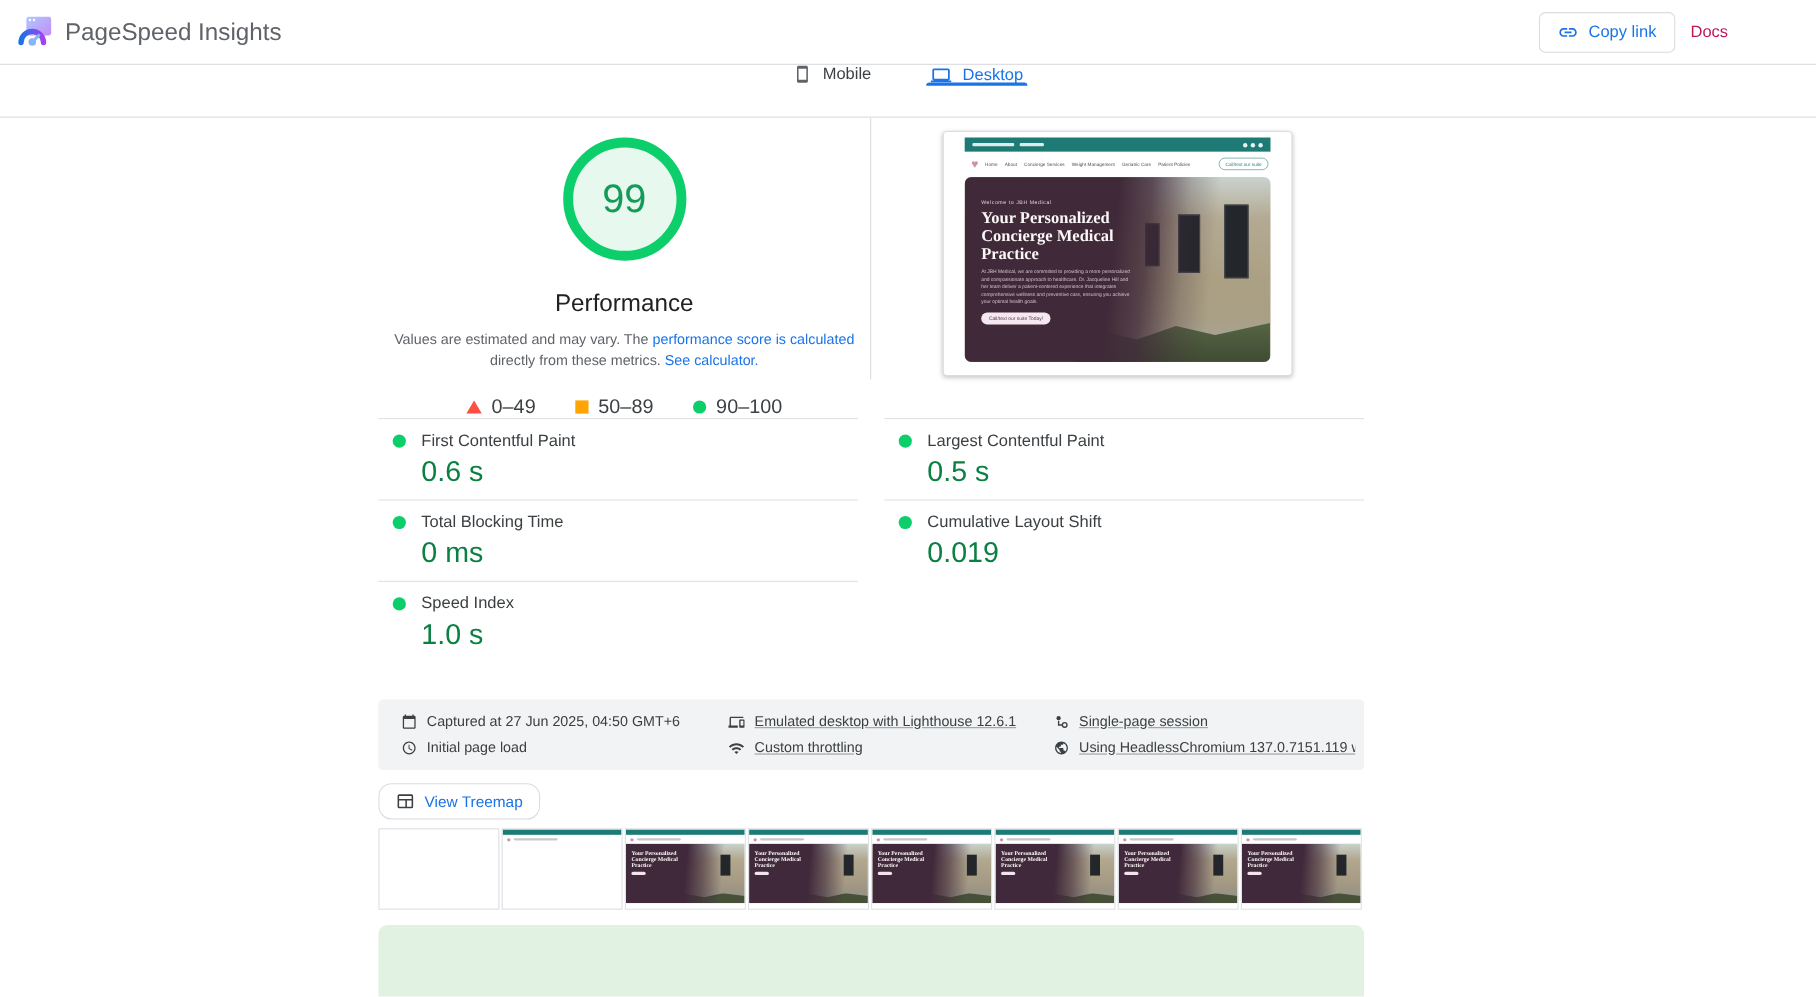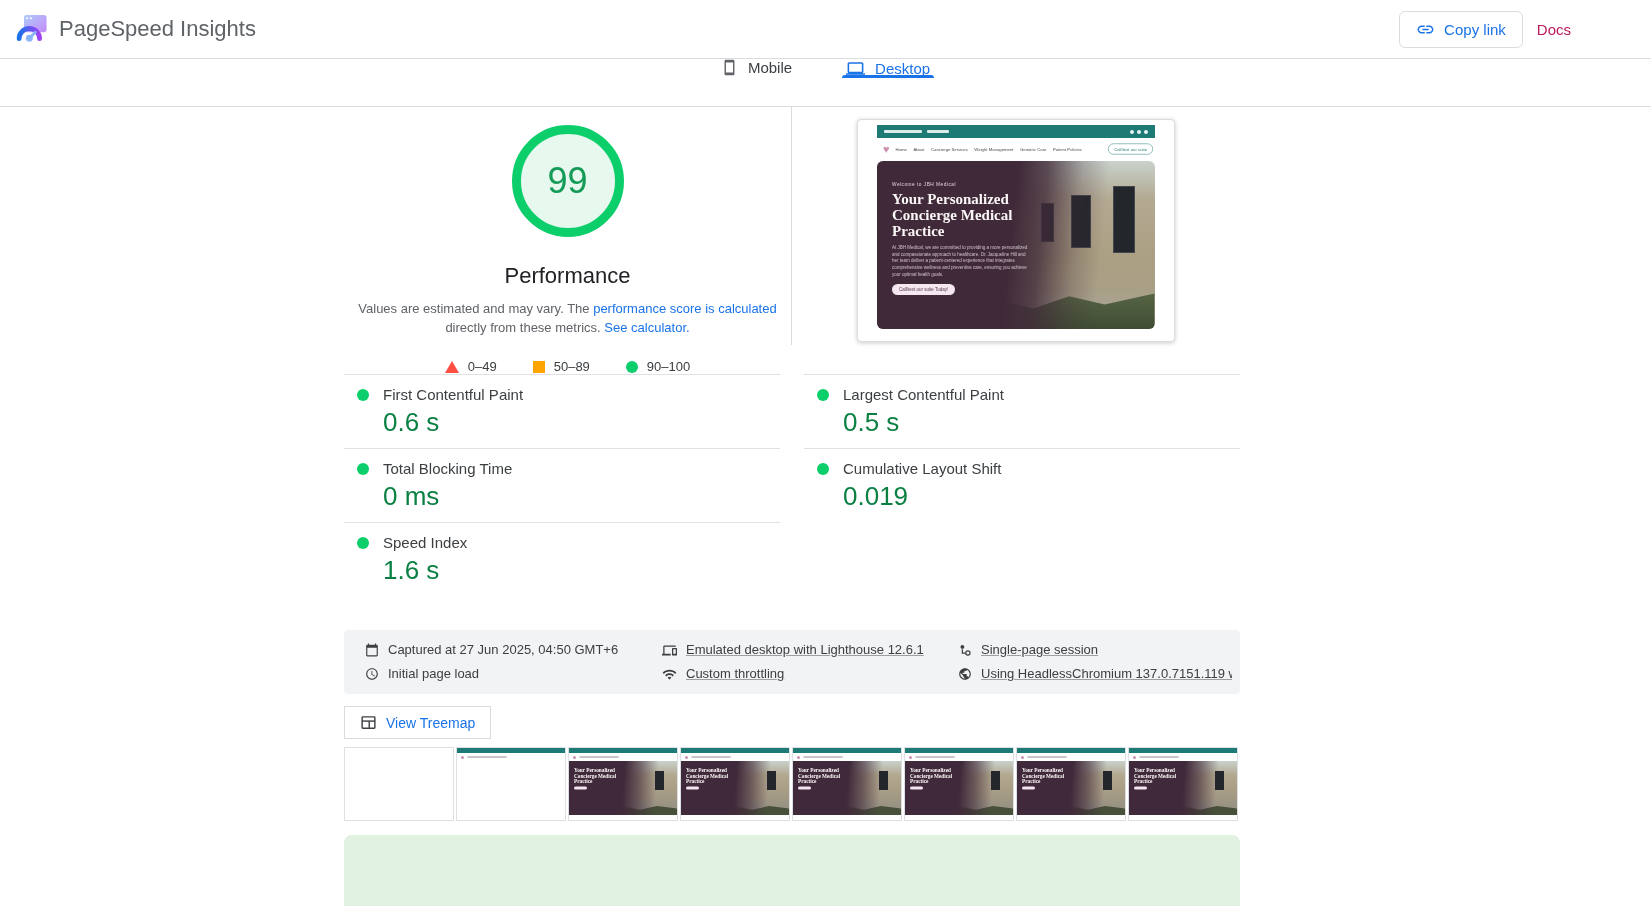--- a/index.html
+++ b/index.html
@@ -50,21 +50,21 @@
   .gauge {
     width: 112px; height: 112px; margin: 6px auto 0; border-radius: 50%;
     border: 9px solid #0cce6b; background: #e7f8ef;
     display: flex; align-items: center; justify-content: center;
   }
   .gauge-score { font-size: 36px; color: #149b57; }
   .score-category { margin-top: 26px; font-size: 22px; font-weight: 400; color: #202124; }
   .disclaimer { margin-top: 10px; font-size: 13px; line-height: 19px; color: #5f6368; }
   .disclaimer a { color: #1a73e8; text-decoration: none; }
   .legend { margin-top: 22px; display: flex; justify-content: center; align-items: center; gap: 36px;
-            font-size: 13px; color: #3c4043; }
+            font-size: 18px; color: #3c4043; }
   .legend-item { display: flex; align-items: center; gap: 9px; }
   .shape-triangle { width: 0; height: 0; border-left: 7px solid transparent;
                     border-right: 7px solid transparent; border-bottom: 12px solid #ff4e42; }
   .shape-square { width: 12px; height: 12px; background: #ffa400; }
   .shape-circle { width: 12px; height: 12px; border-radius: 50%; background: #0cce6b; }
 
   
   .preview-col { flex: 1; display: flex; justify-content: center; align-items: flex-start; }
   .site-card {
     width: 318px; height: 223px; background: #fff;
@@ -129,21 +129,21 @@
     display: grid; grid-template-columns: 297px 296px 1fr; row-gap: 8px;
     padding: 12px 8px 12px 21px; font-size: 13px; color: #3c4043; align-items: center;
   }
   .cap-item { display: flex; align-items: center; gap: 9px; line-height: 16px; white-space: nowrap; overflow: hidden; }
   .cap-link { color: #3c4043; text-decoration: underline; text-decoration-color: #9aa0a6; }
   .cap-icon { flex: none; display: inline-flex; }
 
   
   .treemap-btn {
     margin-top: 12px; display: inline-flex; align-items: center; gap: 9px;
-    border: 1px solid #dadce0; border-radius: 0; background: #fff;
+    border: 1px solid #dadce0; border-radius: 12px; background: #fff;
     color: #1a73e8; font-size: 14px; font-weight: 500; font-family: inherit;
     padding: 7px 15px; cursor: pointer;
   }
 
   
   .filmstrip { margin-top: 8px; display: flex; gap: 2px; }
   .frame { width: 110px; height: 74px; border: 1px solid #dcdfe3; background: #fff; overflow: hidden; flex: none; }
   .f-site { display: flex; flex-direction: column; height: 100%; }
   .f-top { height: 5px; background: #1d7a74; flex: none; }
   .f-nav { height: 8px; background: #fff; flex: none; display: flex; align-items: center; gap: 3px; padding: 0 4px; }
@@ -330,21 +330,21 @@
         <span class="metric-dot"></span>
         <span>Cumulative Layout Shift</span>
       </div>
       <div class="metric-value">0.019</div>
     </div>
     <div class="metric-cell">
       <div class="metric-title">
         <span class="metric-dot"></span>
         <span>Speed Index</span>
       </div>
-      <div class="metric-value">1.6 s</div>
+      <div class="metric-value">1.0 s</div>
     </div>
   </section>
 
   
   <section class="capture-bar">
     <div class="cap-item">
       <span class="cap-icon">
         <svg width="14" height="14" viewBox="0 0 24 24" fill="#3c4043">
             <path d="M20 3h-1V1h-2v2H7V1H5v2H4c-1.1 0-2 .9-2 2v16c0 1.1.9 2 2 2h16c1.1 0 2-.9 2-2V5c0-1.1-.9-2-2-2zm0 18H4V8h16v13z"></path>
           </svg>

